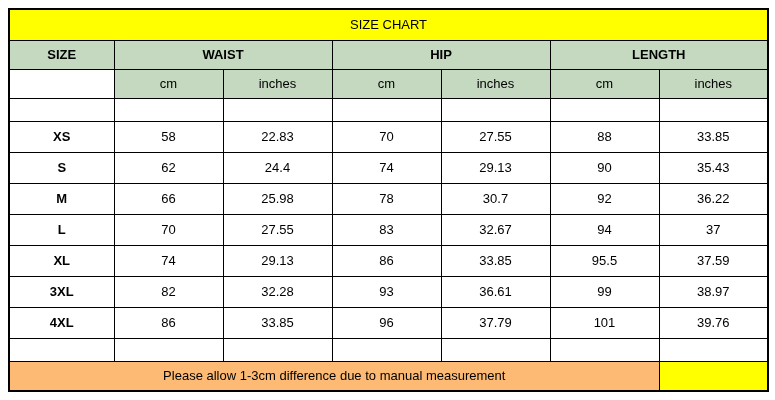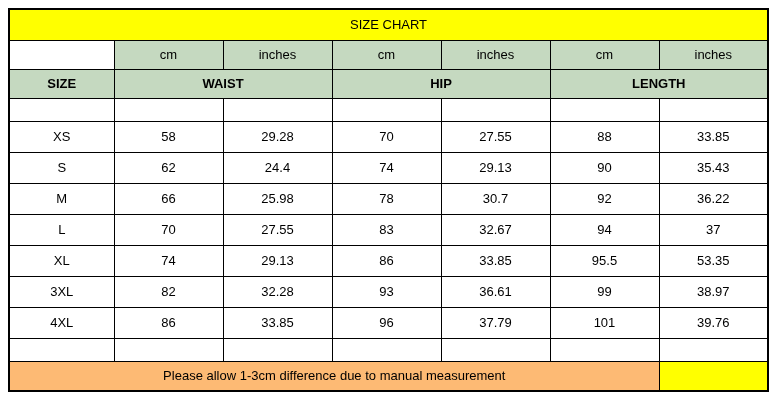--- a/index.html
+++ b/index.html
@@ -64,21 +64,21 @@
   }
   .spacer-row td {
     height: 20px;
     background: #ffffff;
   }
   .data-row td {
     height: 28px;
     background: #ffffff;
   }
   .data-row td.size-label {
-    font-weight: normal;
+    font-weight: bold;
   }
   .note-cell {
     background: #fdba74;
     height: 26px;
     font-size: 13px;
   }
   .note-gap {
     background: #ffff00;
   }
   col.c-size { width: 105px; }
@@ -96,48 +96,48 @@
       <col class="c-num">
         <col class="c-num">
       <col class="c-num">
         <col class="c-num">
     </colgroup>
     <tbody>
       <tr>
         <td class="title-cell" colspan="7">SIZE CHART</td>
       </tr>
       <tr>
+        <td class="size-head">SIZE</td>
+        <td class="group-head" colspan="2">WAIST</td>
+        <td class="group-head" colspan="2">HIP</td>
+        <td class="group-head" colspan="2">LENGTH</td>
+      </tr>
+      <tr>
         <td class="blank-left"></td>
         <td class="unit-cell">cm</td>
         <td class="unit-cell">inches</td>
         <td class="unit-cell">cm</td>
         <td class="unit-cell">inches</td>
         <td class="unit-cell">cm</td>
         <td class="unit-cell">inches</td>
       </tr>
-      <tr>
-        <td class="size-head">SIZE</td>
-        <td class="group-head" colspan="2">WAIST</td>
-        <td class="group-head" colspan="2">HIP</td>
-        <td class="group-head" colspan="2">LENGTH</td>
-      </tr>
       <tr class="spacer-row">
         <td></td>
         <td></td>
         <td></td>
         <td></td>
         <td></td>
         <td></td>
         <td></td>
       </tr>
 
       <tr class="data-row">
         <td class="size-label">XS</td>
         <td>58</td>
-        <td>29.28</td>
+        <td>22.83</td>
         <td>70</td>
         <td>27.55</td>
         <td>88</td>
         <td>33.85</td>
       </tr>
       <tr class="data-row">
         <td class="size-label">S</td>
         <td>62</td>
         <td>24.4</td>
         <td>74</td>
@@ -163,21 +163,21 @@
         <td>94</td>
         <td>37</td>
       </tr>
       <tr class="data-row">
         <td class="size-label">XL</td>
         <td>74</td>
         <td>29.13</td>
         <td>86</td>
         <td>33.85</td>
         <td>95.5</td>
-        <td>53.35</td>
+        <td>37.59</td>
       </tr>
       <tr class="data-row">
         <td class="size-label">3XL</td>
         <td>82</td>
         <td>32.28</td>
         <td>93</td>
         <td>36.61</td>
         <td>99</td>
         <td>38.97</td>
       </tr>

